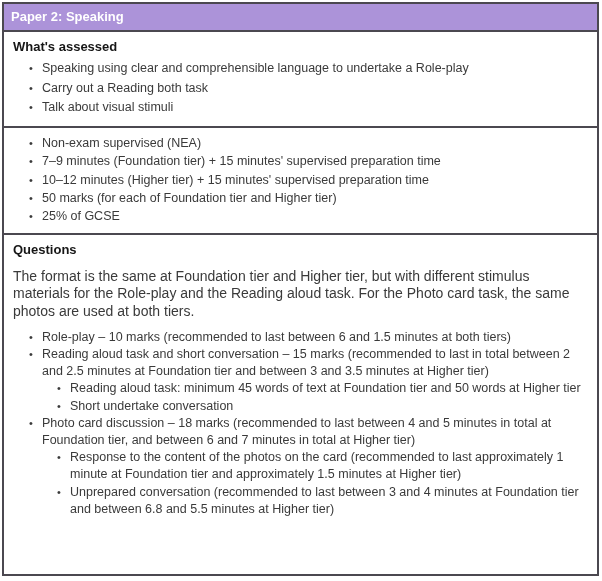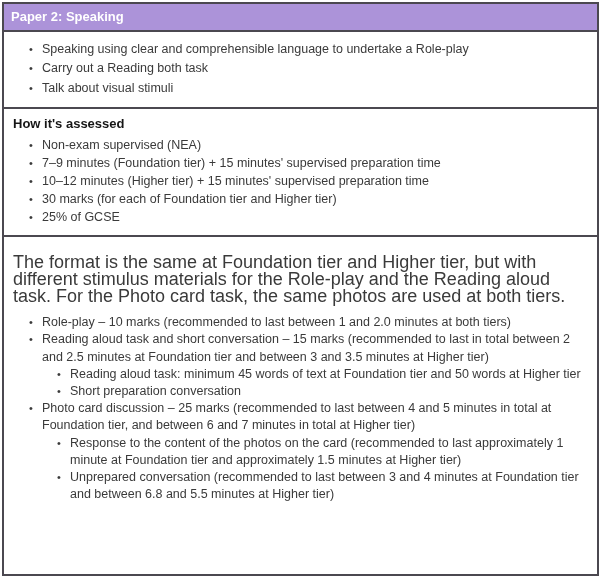--- a/index.html
+++ b/index.html
@@ -39,21 +39,21 @@
   }
   .section:last-child{border-bottom:none;}
   .section-heading{
     font-size:13px;
     font-weight:bold;
     color:var(--heading);
     margin:1px 0 6px 0;
     line-height:15px;
   }
   .intro{
-    font-size:18px;
+    font-size:14px;
     line-height:17.2px;
     margin:11px 0 9px 0;
   }
   .bullet-list{margin:0;padding:0;}
   .bullet-item{
     display:flex;
     font-size:12.5px;
     line-height:17.2px;
   }
   .bullet-item.level-1{padding-left:16px;}
@@ -69,84 +69,85 @@
   .sec-questions .bullet-item{margin:0;}
 </style>
 </head>
 <body>
 
 <div class="doc">
 
   <div class="paper-header">Paper 2: Speaking</div>
 
   <div class="section sec-what">
+    <div class="section-heading">What's assessed</div>
     <div class="bullet-list">
         <div class="bullet-item level-1">
           <span class="bullet-glyph">•</span>
           <span class="bullet-text">Speaking using clear and comprehensible language to undertake a Role-play</span>
         </div>
         <div class="bullet-item level-1">
           <span class="bullet-glyph">•</span>
           <span class="bullet-text">Carry out a Reading both task</span>
         </div>
         <div class="bullet-item level-1">
           <span class="bullet-glyph">•</span>
           <span class="bullet-text">Talk about visual stimuli</span>
         </div>
       </div>
   </div>
 
   <div class="section sec-how">
-    <div class="section-heading">How it's assessed</div>
     <div class="bullet-list">
         <div class="bullet-item level-1">
           <span class="bullet-glyph">•</span>
           <span class="bullet-text">Non-exam supervised (NEA)</span>
         </div>
         <div class="bullet-item level-1">
           <span class="bullet-glyph">•</span>
           <span class="bullet-text">7–9 minutes (Foundation tier) + 15 minutes' supervised preparation time</span>
         </div>
         <div class="bullet-item level-1">
           <span class="bullet-glyph">•</span>
           <span class="bullet-text">10–12 minutes (Higher tier) + 15 minutes' supervised preparation time</span>
         </div>
         <div class="bullet-item level-1">
           <span class="bullet-glyph">•</span>
-          <span class="bullet-text">30 marks (for each of Foundation tier and Higher tier)</span>
+          <span class="bullet-text">50 marks (for each of Foundation tier and Higher tier)</span>
         </div>
         <div class="bullet-item level-1">
           <span class="bullet-glyph">•</span>
           <span class="bullet-text">25% of GCSE</span>
         </div>
       </div>
   </div>
 
   <div class="section sec-questions">
+    <div class="section-heading">Questions</div>
     <p class="intro">The format is the same at Foundation tier and Higher tier, but with different stimulus materials for the Role-play and the Reading aloud task. For the Photo card task, the same photos are used at both tiers.</p>
     <div class="bullet-list">
         <div class="bullet-item level-1">
           <span class="bullet-glyph">•</span>
-          <span class="bullet-text">Role-play – 10 marks (recommended to last between 1 and 2.0 minutes at both tiers)</span>
+          <span class="bullet-text">Role-play – 10 marks (recommended to last between 6 and 1.5 minutes at both tiers)</span>
         </div>
         <div class="bullet-item level-1">
           <span class="bullet-glyph">•</span>
           <span class="bullet-text">Reading aloud task and short conversation – 15 marks (recommended to last in total between 2 and 2.5 minutes at Foundation tier and between 3 and 3.5 minutes at Higher tier)</span>
         </div>
         <div class="bullet-item level-2">
           <span class="bullet-glyph">•</span>
           <span class="bullet-text">Reading aloud task: minimum 45 words of text at Foundation tier and 50 words at Higher tier</span>
         </div>
         <div class="bullet-item level-2">
           <span class="bullet-glyph">•</span>
-          <span class="bullet-text">Short preparation conversation</span>
+          <span class="bullet-text">Short undertake conversation</span>
         </div>
         <div class="bullet-item level-1">
           <span class="bullet-glyph">•</span>
-          <span class="bullet-text">Photo card discussion – 25 marks (recommended to last between 4 and 5 minutes in total at Foundation tier, and between 6 and 7 minutes in total at Higher tier)</span>
+          <span class="bullet-text">Photo card discussion – 18 marks (recommended to last between 4 and 5 minutes in total at Foundation tier, and between 6 and 7 minutes in total at Higher tier)</span>
         </div>
         <div class="bullet-item level-2">
           <span class="bullet-glyph">•</span>
           <span class="bullet-text">Response to the content of the photos on the card (recommended to last approximately 1 minute at Foundation tier and approximately 1.5 minutes at Higher tier)</span>
         </div>
         <div class="bullet-item level-2">
           <span class="bullet-glyph">•</span>
           <span class="bullet-text">Unprepared conversation (recommended to last between 3 and 4 minutes at Foundation tier and between 6.8 and 5.5 minutes at Higher tier)</span>
         </div>
       </div>

